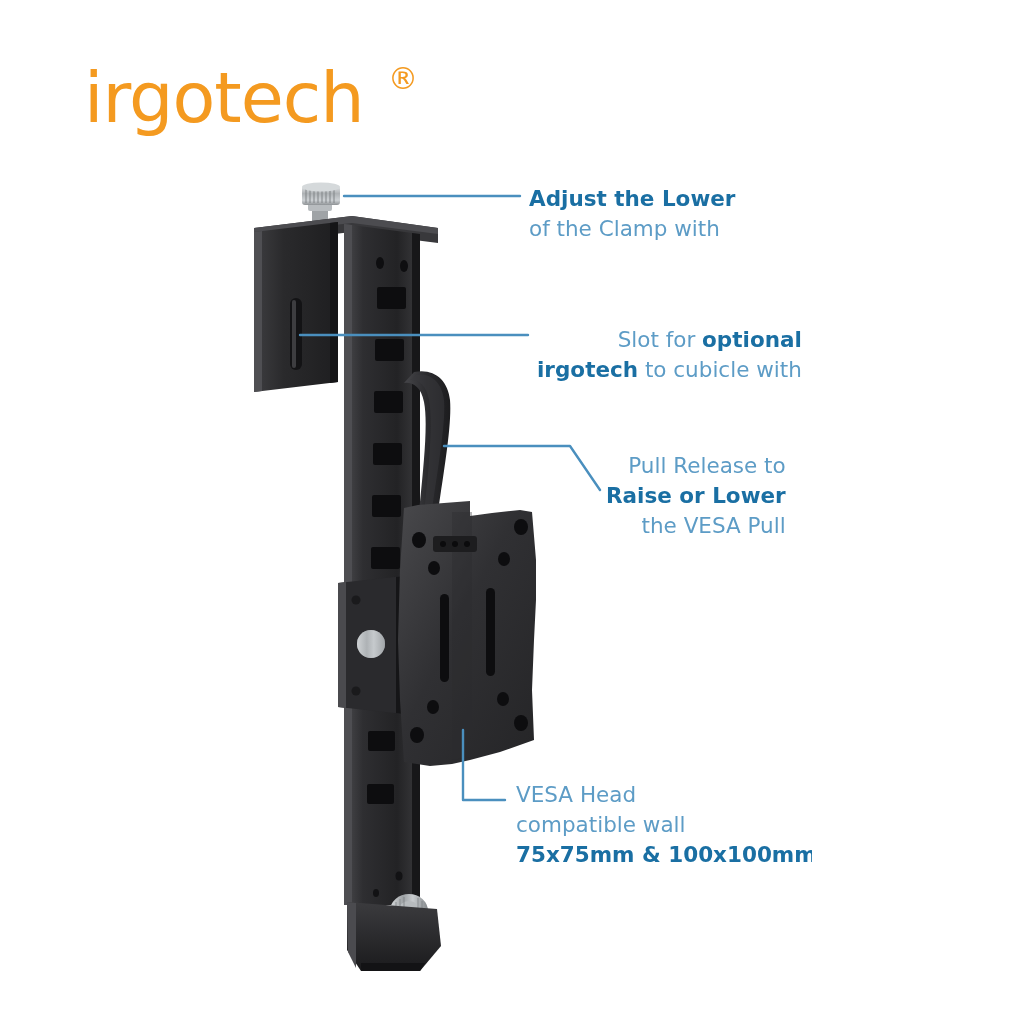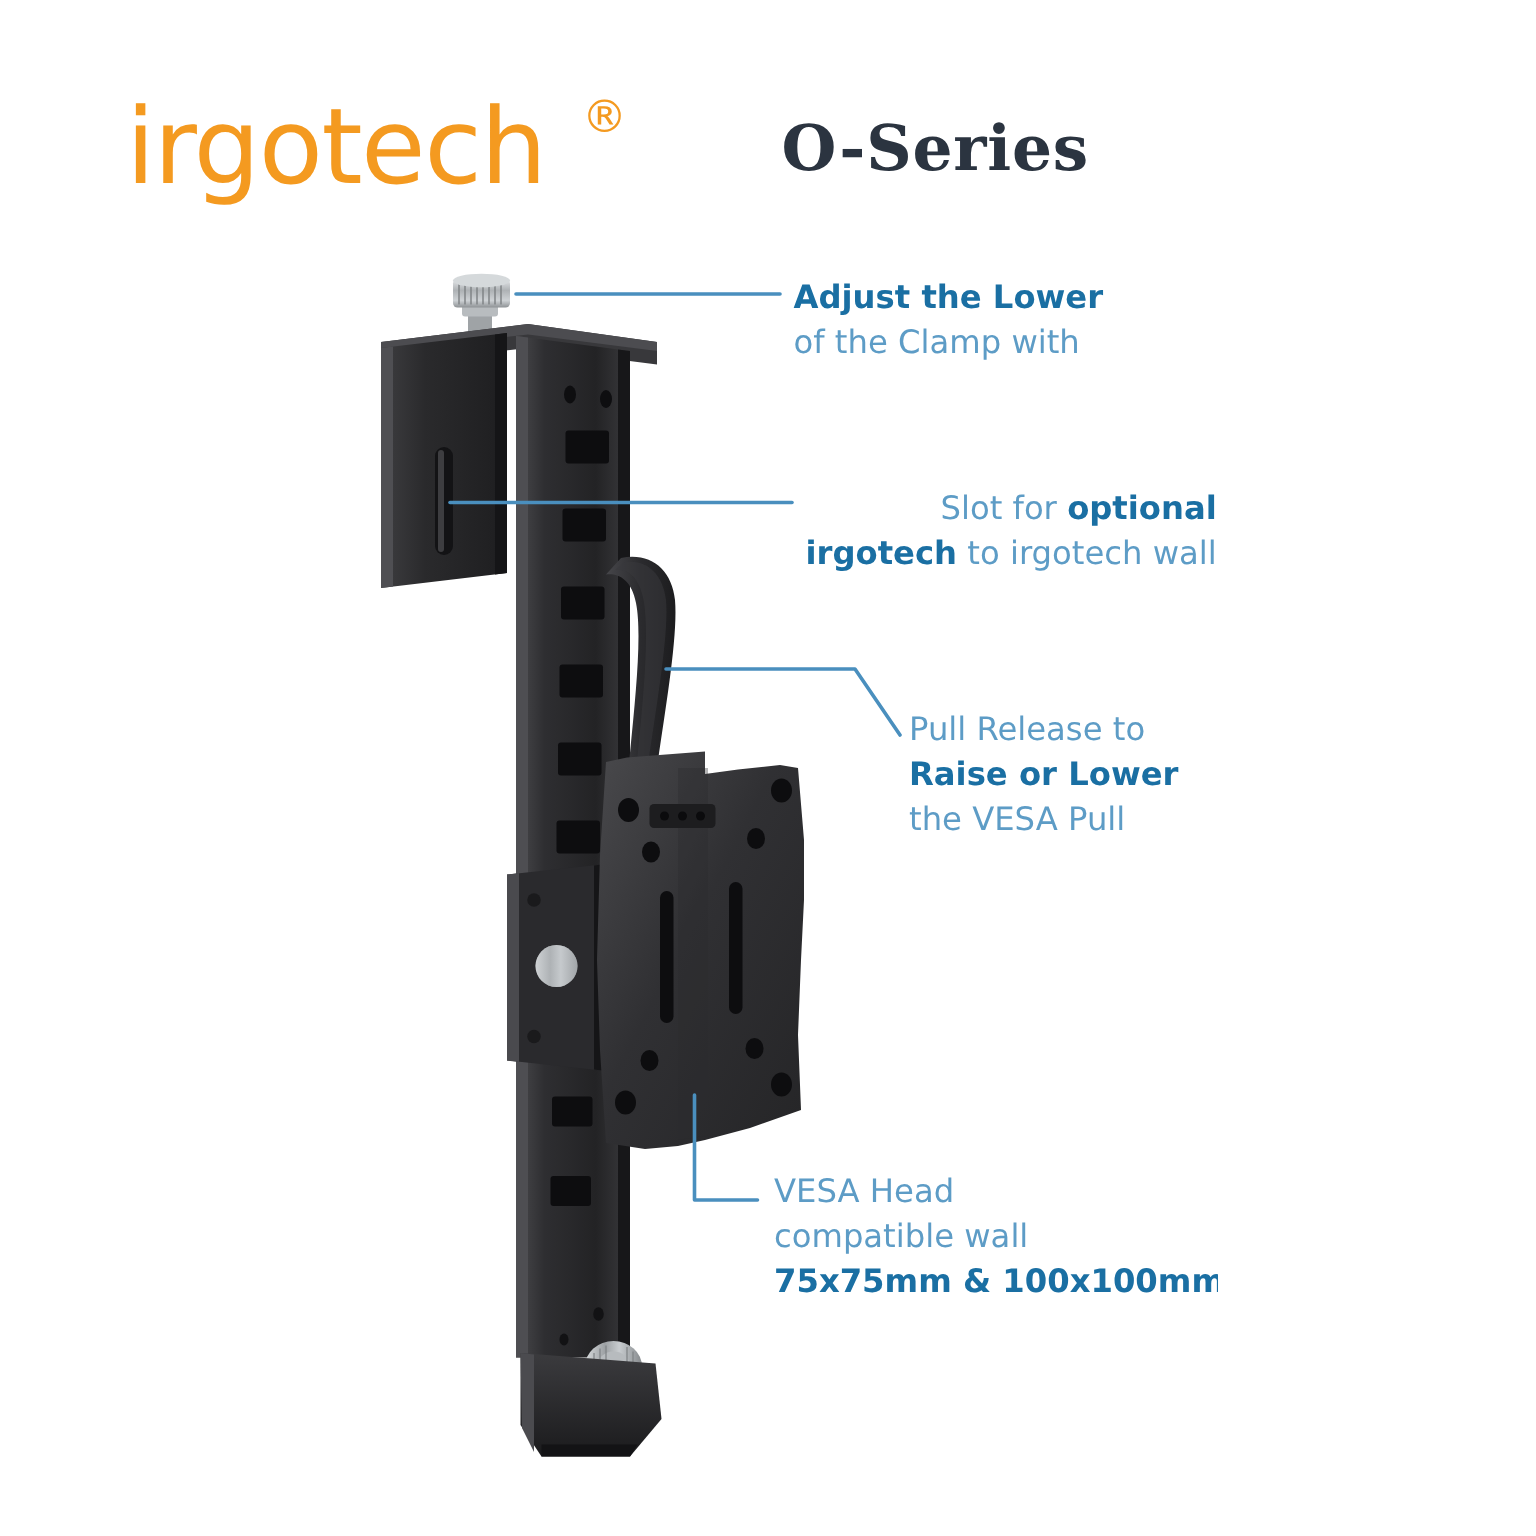--- a/index.html
+++ b/index.html
@@ -66,21 +66,21 @@
     font-size: 21.5px;
     line-height: 30px;
     white-space: nowrap;
   }
   .callout b, .callout .strong {
     font-weight: bold;
     color: #1A6FA3;
   }
   #callout-width   { left: 529px; top: 184px; }
   #callout-slot    { left: 537px; top: 325px; text-align: right; }
-  #callout-release { left: 606px; top: 472px; }
+  #callout-release { left: 606px; top: 451px; text-align: right; }
   #callout-vesa    { left: 516px; top: 780px; }
 
   
   #leaders, #product {
     position: absolute;
     left: 0;
     top: 0;
     width: 1024px;
     height: 1024px;
   }
@@ -90,21 +90,20 @@
 </head>
 <body>
 
 <div id="page">
 
   <div id="brand-logo">
     <div class="logo-word">irgotech</div>
     <div class="logo-reg">®</div>
   </div>
 
-  <div id="series-label">O-Series</div>
 
   <svg id="product" viewBox="0 0 1024 1024">
     <defs>
       <linearGradient id="gBody" x1="0" y1="0" x2="1" y2="0">
         <stop offset="0" stop-color="#4A4A4D"></stop>
         <stop offset="0.25" stop-color="#2E2E31"></stop>
         <stop offset="0.7" stop-color="#232325"></stop>
         <stop offset="1" stop-color="#3A3A3D"></stop>
       </linearGradient>
       <linearGradient id="gJaw" x1="0" y1="0" x2="1" y2="0">
@@ -295,21 +294,21 @@
   <div class="callout" id="callout-width">
     <div><b>Adjust the Lower</b></div>
     <div>of the Clamp with</div>
   </div>
 
   <div class="callout" id="callout-slot">
     <div>
       <span>Slot for </span><b>optional</b>
     </div>
     <div>
-      <b>irgotech</b><span> to irgotech wall</span>
+      <b>irgotech</b><span> to cubicle with</span>
     </div>
   </div>
 
   <div class="callout" id="callout-release">
     <div>Pull Release to</div>
     <div><b>Raise or Lower</b></div>
     <div>the VESA Pull</div>
   </div>
 
   <div class="callout" id="callout-vesa">

